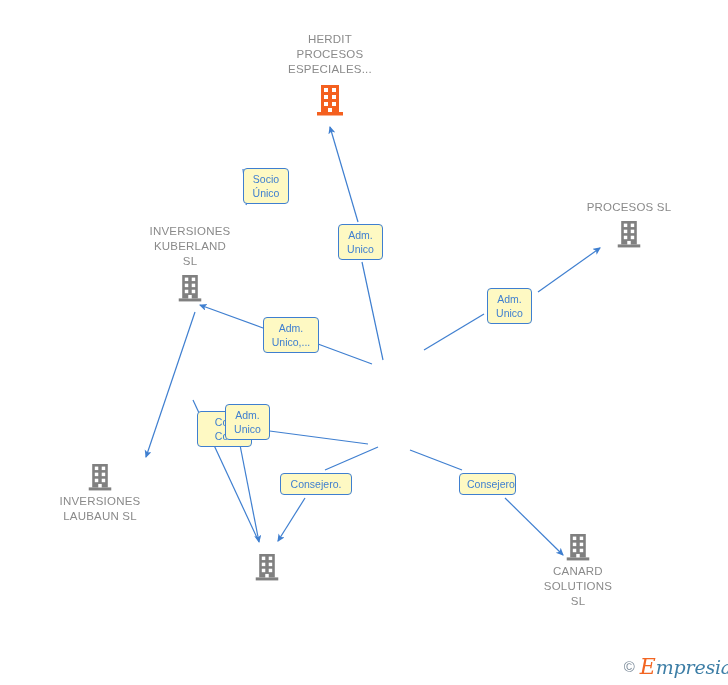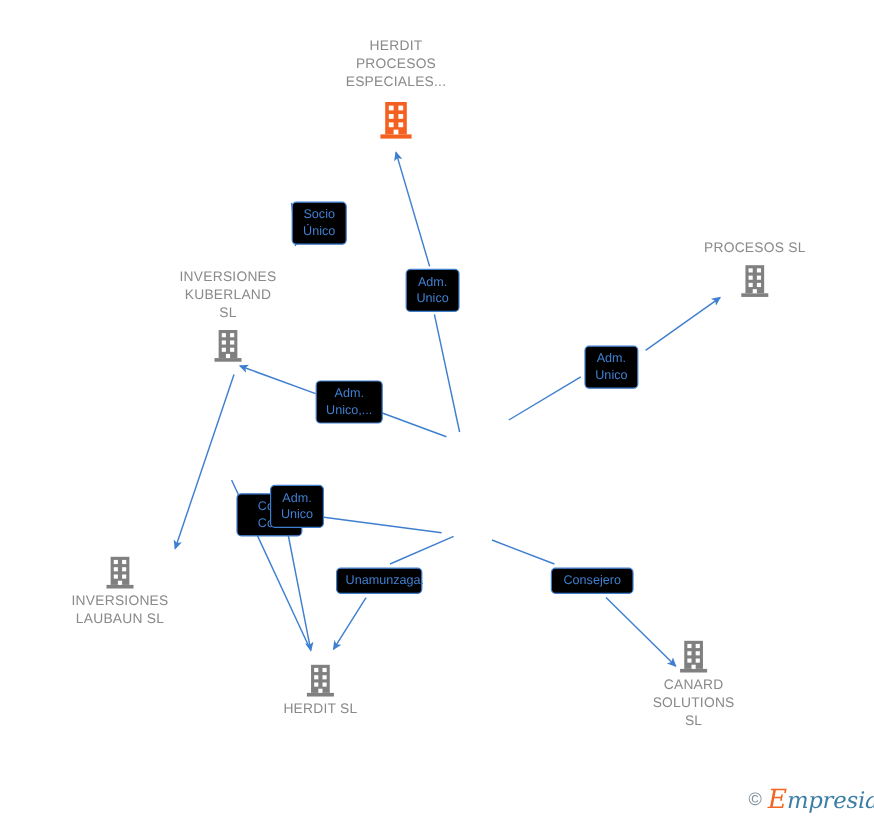--- a/index.html
+++ b/index.html
@@ -42,21 +42,21 @@
     margin-top: 2px;
   }
   .ico {
     display: block;
     margin: 0 auto;
   }
   .edge-label {
     position: absolute;
     border: 1px solid #3f7fd0;
     border-radius: 4px;
-    background: #000000;
+    background: #fef9c3;
     color: #3f7fd0;
     font-size: 10.5px;
     line-height: 14px;
     padding: 3px 7px;
     text-align: center;
     white-space: pre-line;
     box-sizing: border-box;
   }
   .edge-label.under {
     z-index: 3;
@@ -217,21 +217,20 @@
       <g fill="#ffffff">
         <rect x="9" y="5" width="4" height="4"></rect>
         <rect x="17" y="5" width="4" height="4"></rect>
         <rect x="9" y="12" width="4" height="4"></rect>
         <rect x="17" y="12" width="4" height="4"></rect>
         <rect x="9" y="19" width="4" height="4"></rect>
         <rect x="17" y="19" width="4" height="4"></rect>
         <rect x="13" y="25" width="4" height="4"></rect>
       </g>
     </svg>
-    <div class="node-label below">HERDIT SL</div>
   </div>
 
   <div class="node" style="left:578px; top:532px;">
     <svg class="ico" width="26" height="30" viewBox="0 0 30 34">
       <rect x="6" y="2" width="18" height="27" fill="#808080"></rect>
       <rect x="2" y="29" width="26" height="3.5" fill="#808080"></rect>
       <g fill="#ffffff">
         <rect x="9" y="5" width="4" height="4"></rect>
         <rect x="17" y="5" width="4" height="4"></rect>
         <rect x="9" y="12" width="4" height="4"></rect>
@@ -258,22 +257,22 @@
 
   <div class="edge-label" style="left:263px; top:317px; width:56px;">Adm.
 Unico,...</div>
 
   <div class="edge-label under" style="left:197px; top:411px; width:55px;">Con
 Con</div>
 
   <div class="edge-label over" style="left:225px; top:404px; width:45px;">Adm.
 Unico</div>
 
-  <div class="edge-label" style="left:280px; top:473px; width:72px;">Unamunzaga.</div>
-
-  <div class="edge-label" style="left:459px; top:473px; width:69px;">Consejero</div>
+  <div class="edge-label" style="left:280px; top:473px; width:72px;">Consejero.</div>
+
+  <div class="edge-label" style="left:459px; top:473px; width:57px;">Consejero</div>
 
   <div id="watermark">
     <span class="copy">©</span>
     <span class="brand"><span class="cap">E</span><span>mpresia</span></span>
   </div>
 
 </div>
 
 </body></html>

